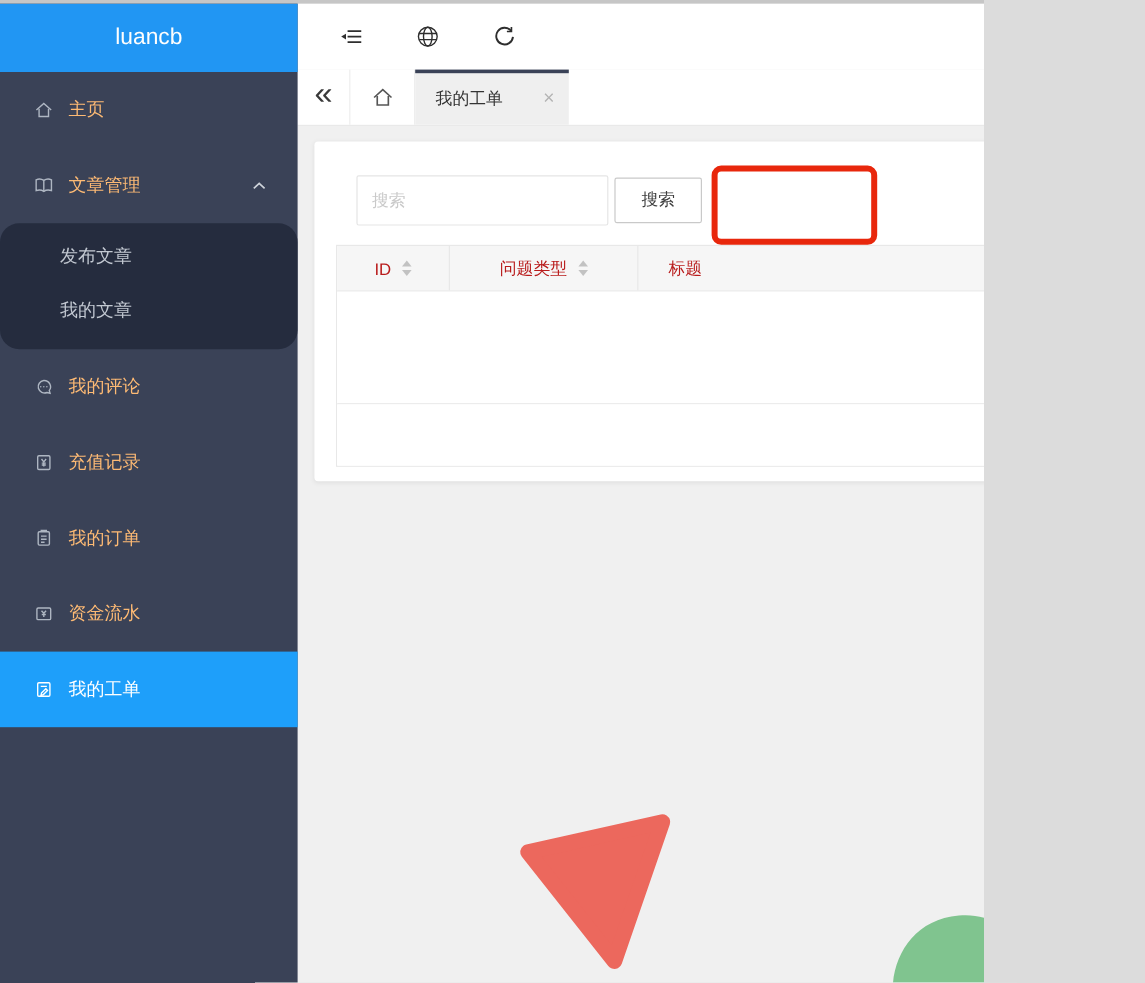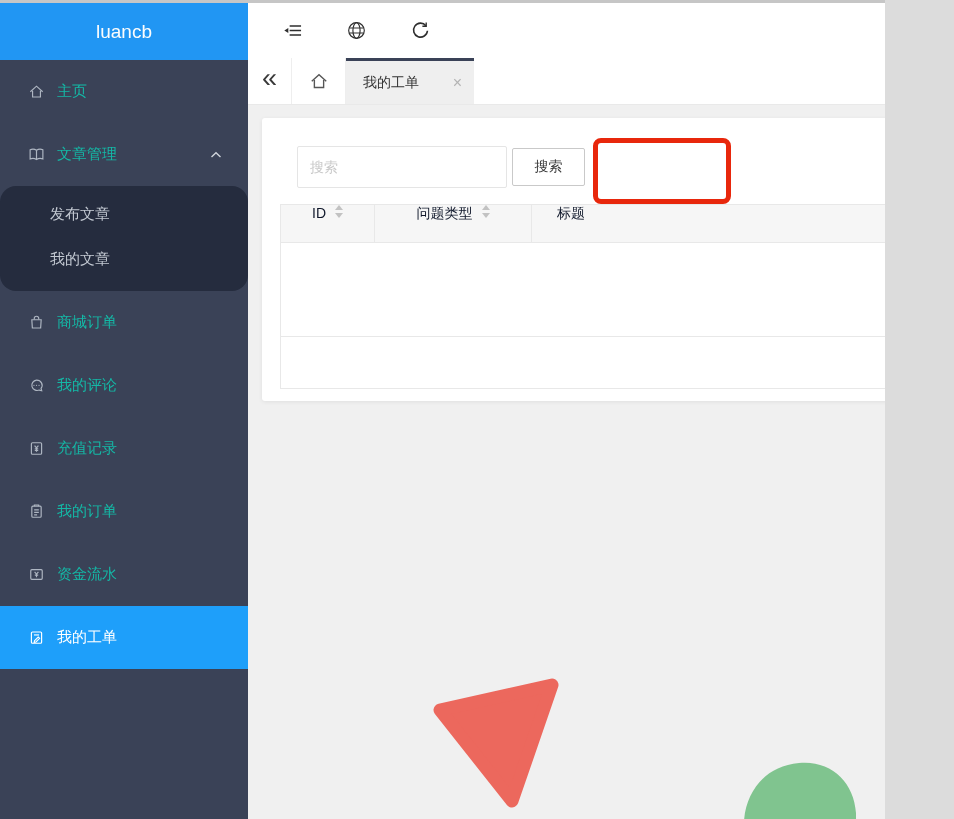--- a/index.html
+++ b/index.html
@@ -1,29 +1,29 @@
 <!DOCTYPE html>
 <html style="--accent-blue: #1e9fff; --logo-blue: #2196f3; --active-blue: #1e9ffa; --sidebar-bg: #3a4257; --submenu-bg: #252c3e; --content-bg: #f0f0f0; --annotation-red: #e8270c;"><head>
 <meta charset="utf-8">
 <style>
   html,body{margin:0;padding:0;background:#dcdcdc;}
   .page{
-    position:relative;width:885px;height:819px;overflow:hidden;
+    position:relative;width:820px;height:819px;overflow:hidden;
     background:#f0f0f0;
     font-family:"Liberation Sans","DejaVu Sans",sans-serif;
     -webkit-font-smoothing:antialiased;
   }
   .topline{position:absolute;top:0;left:0;right:0;height:3px;background:#c6c6c6;z-index:40;}
 
   
   .sidebar{position:absolute;left:0;top:0;bottom:0;width:248px;background:var(--sidebar-bg,#3a4257);z-index:10;}
   .logo{margin-top:3px;height:57px;line-height:57px;text-align:center;background:var(--logo-blue,#2196f3);
         color:#fdfdfd;font-size:19px;}
   .menu{display:block;}
-  .side-item{height:63px;display:flex;align-items:center;padding-left:28px;color:#14b8a6;font-size:15px;cursor:pointer;}
+  .side-item{height:63px;display:flex;align-items:center;padding-left:28px;color:#fdba74;font-size:15px;cursor:pointer;}
   .side-item .icon{width:17px;height:17px;margin-right:12px;display:inline-flex;align-items:center;justify-content:center;color:#aeb6c2;}
   .side-item.active{background:var(--active-blue,#1e9ffa);color:#ffffff;}
   .side-item.active .icon{color:#ffffff;}
   .side-item .chev{margin-left:auto;margin-right:26px;display:inline-flex;color:#cfd4db;}
   .submenu{background:var(--submenu-bg,#252c3e);padding:5px 0 10px;border-radius:16px;}
   .sub-item{height:45px;line-height:45px;padding-left:50px;color:#c3c9d2;font-size:15px;cursor:pointer;}
 
   
   .main{position:absolute;left:248px;top:3px;right:0;bottom:0;}
   .topbar{height:55px;background:#ffffff;display:flex;align-items:center;padding-left:12px;}
@@ -52,21 +52,21 @@
   .search-input{width:210px;height:42px;border:1px solid #e5e5e5;border-radius:2px;padding:0 12px;font-size:14px;color:#333;
                 box-sizing:border-box;outline:none;font-family:inherit;}
   .search-input::placeholder{color:#c9c9c9;}
   .btn-plain{margin-left:5px;width:73px;height:38px;background:#ffffff;border:1px solid #c9c9c9;border-radius:2px;
              font-size:14px;color:#3d3d3d;cursor:pointer;font-family:inherit;}
   .btn-primary{margin-left:17px;width:109px;height:40px;background:var(--accent-blue,#1e9fff);border:none;border-radius:2px;
                color:#ffffff;font-size:14px;cursor:pointer;font-family:inherit;}
 
   .tablebox{margin-top:16px;border:1px solid #e8e8e8;}
   .thead{display:flex;height:38px;background:#f6f6f6;border-bottom:1px solid #e8e8e8;box-sizing:border-box;}
-  .th{display:flex;font-size:14px;color:#0f172a;box-sizing:border-box;}
+  .th{display:flex;align-items:center;font-size:14px;color:#b91c1c;box-sizing:border-box;}
   .th:not(:last-child){border-right:1px solid #e8e8e8;}
   .th.c0{width:94px;padding-left:31px;}
   .th.c1{width:157px;justify-content:center;}
   .th.c2{flex:1;padding-left:25px;}
   .caret{display:flex;flex-direction:column;margin-left:9px;cursor:pointer;}
   .caret .up{width:0;height:0;border-left:4px solid transparent;border-right:4px solid transparent;border-bottom:5px solid #c2c2c2;margin-bottom:3px;}
   .caret .down{width:0;height:0;border-left:4px solid transparent;border-right:4px solid transparent;border-top:5px solid #c2c2c2;}
   .tbody{height:93px;background:#ffffff;border-bottom:1px solid #e8e8e8;}
   .tfoot{height:51px;background:#ffffff;}
 
@@ -104,29 +104,20 @@
           <span class="lbl">文章管理</span>
           <span class="chev">
             <svg viewBox="0 0 12 8" width="12" height="8" fill="none" stroke="currentColor" stroke-width="1.4">
               <path d="M1.5 6 L6 1.8 L10.5 6"></path>
             </svg>
           </span>
         </div>
         <div class="submenu">
           <div class="sub-item">发布文章</div>
           <div class="sub-item">我的文章</div>
-        </div>
-        <div class="side-item">
-          <span class="icon">
-            <svg viewBox="0 0 16 16" width="17" height="17" fill="none" stroke="currentColor" stroke-width="1.1">
-              <path d="M3.6 5.4 H12.4 L11.9 13.2 H4.1 Z"></path>
-              <path d="M5.9 5.2 V4.2 a2.1 2.1 0 0 1 4.2 0 V5.2"></path>
-            </svg>
-          </span>
-          <span class="lbl">商城订单</span>
         </div>
         <div class="side-item">
           <span class="icon">
             <svg viewBox="0 0 16 16" width="17" height="17" fill="none" stroke="currentColor" stroke-width="1.1">
               <path d="M8 2.9 a5.1 4.9 0 1 0 2.6 9.4 l2.3 0.6 -0.6 -2.2 A5.1 4.9 0 0 0 8 2.9 Z"></path>
               <circle cx="5.6" cy="7.8" r="0.6" fill="currentColor" stroke="none"></circle>
               <circle cx="8" cy="7.8" r="0.6" fill="currentColor" stroke="none"></circle>
               <circle cx="10.4" cy="7.8" r="0.6" fill="currentColor" stroke="none"></circle>
             </svg>
           </span>

